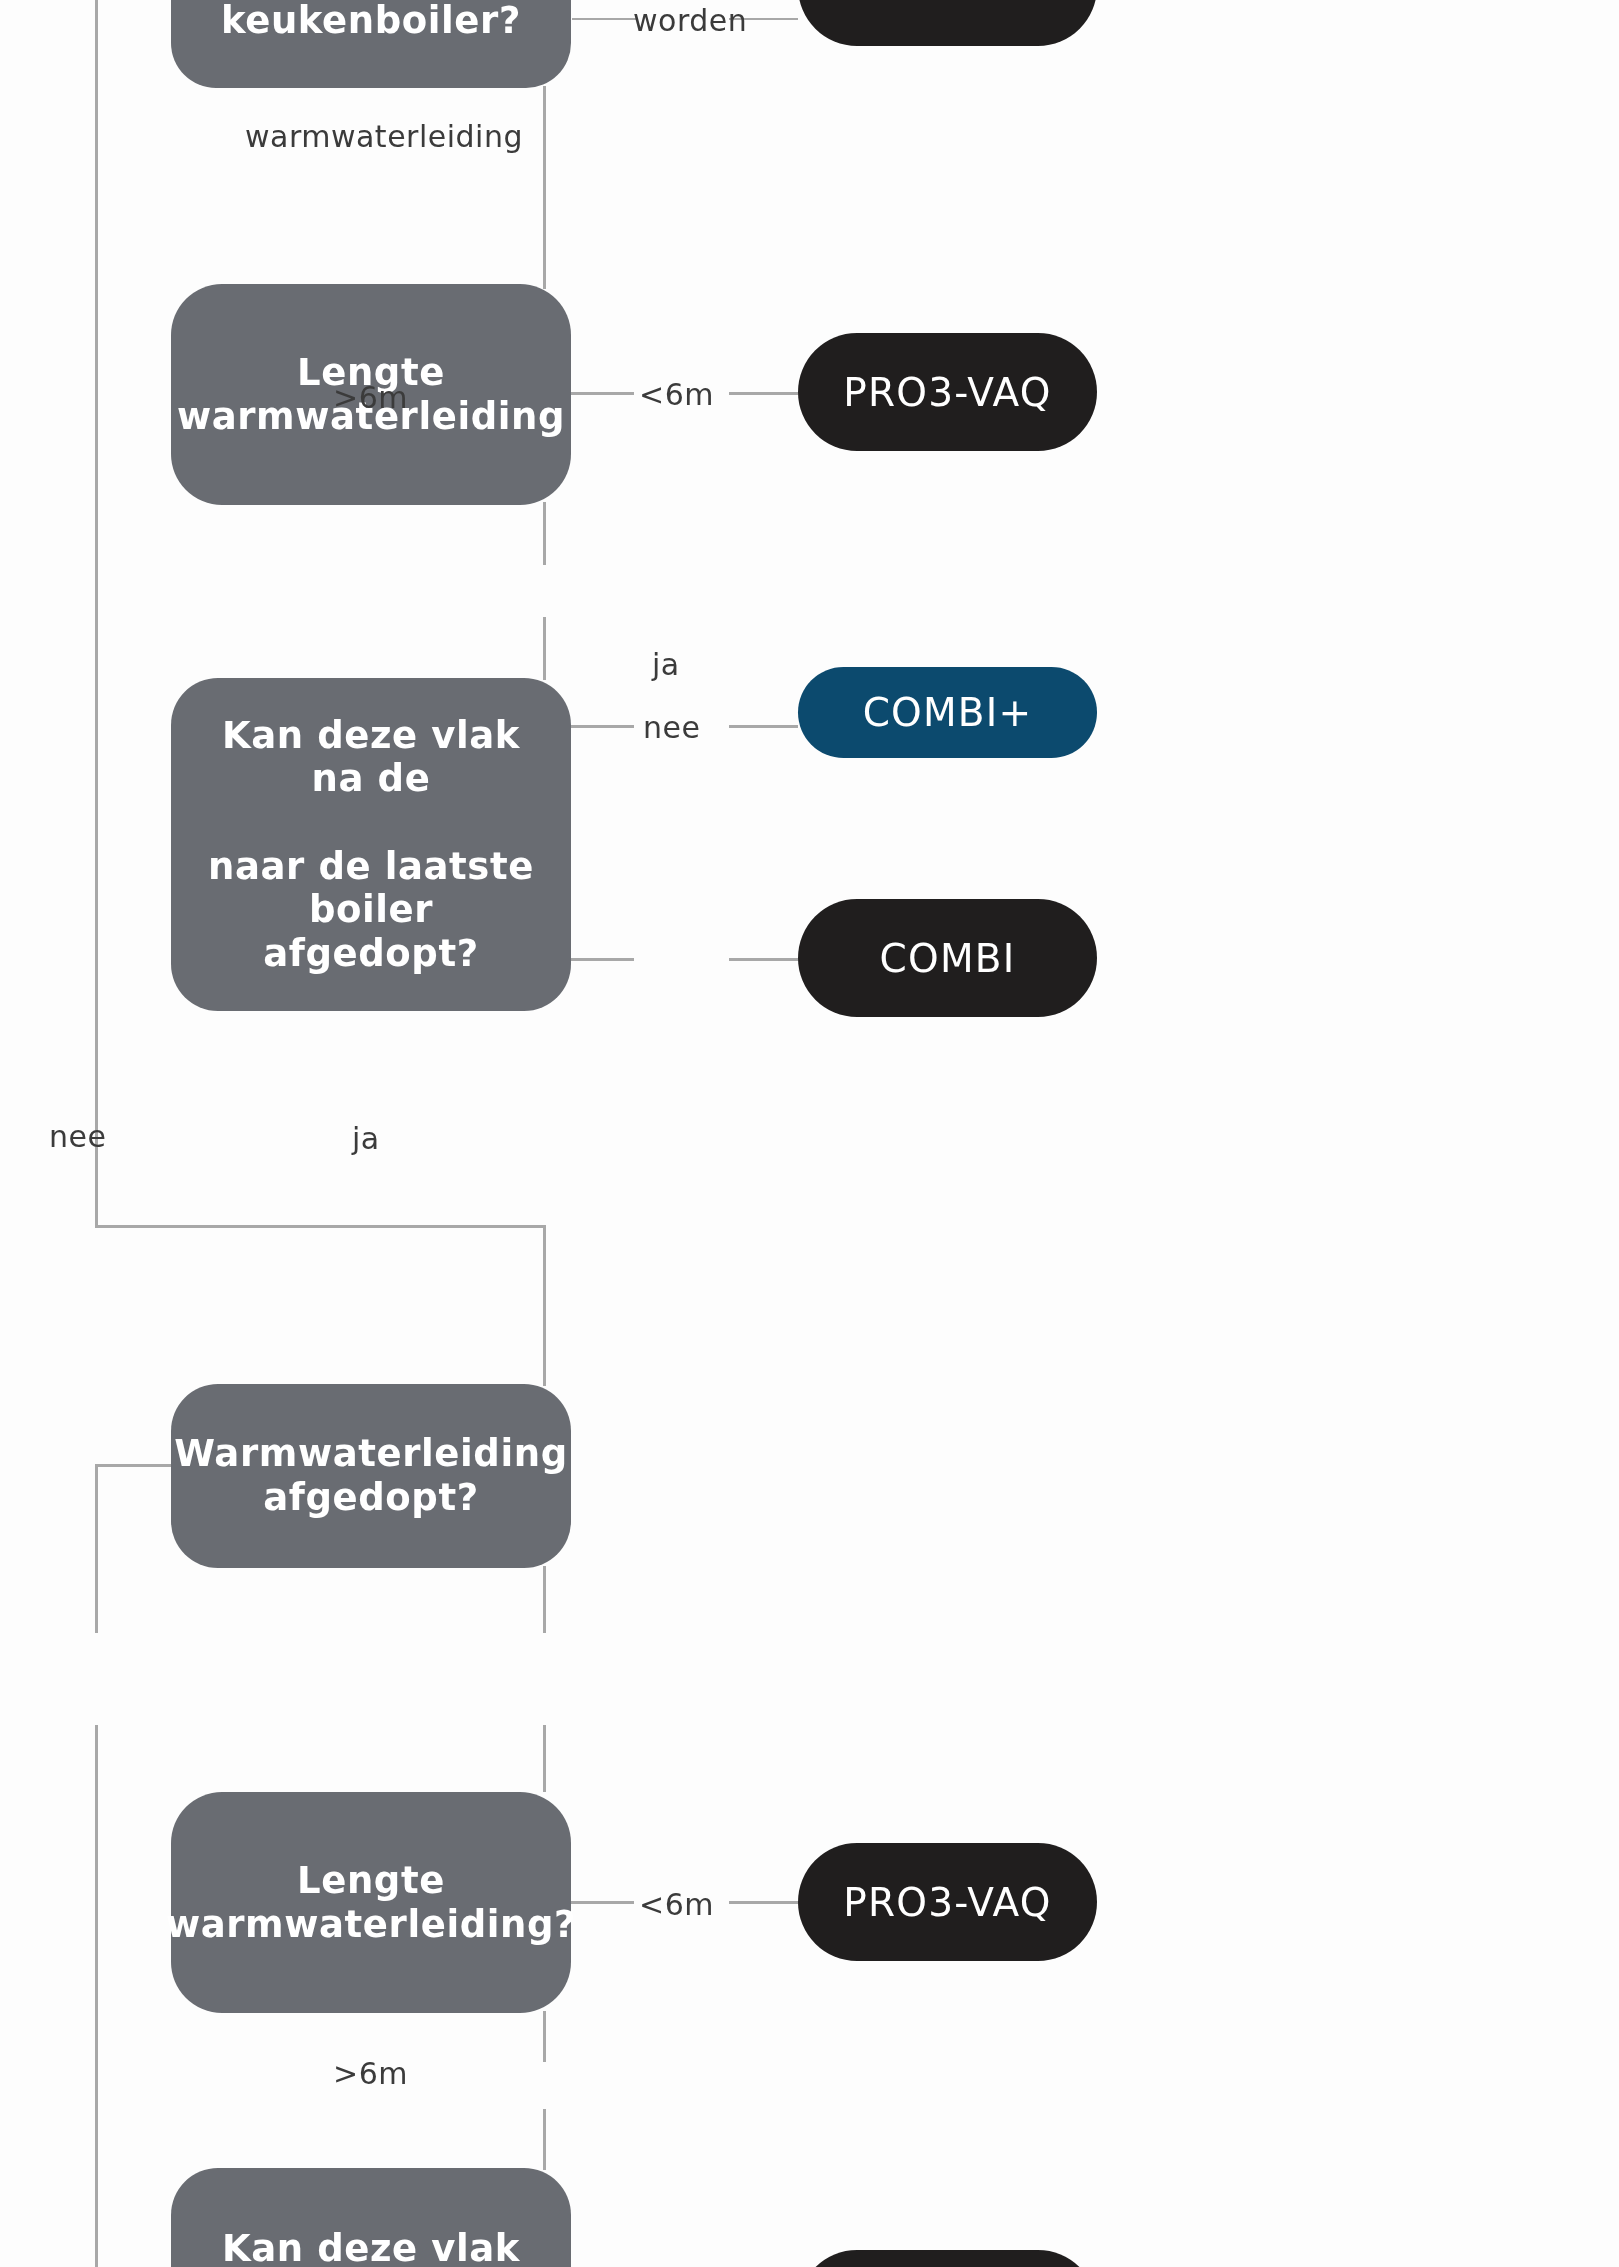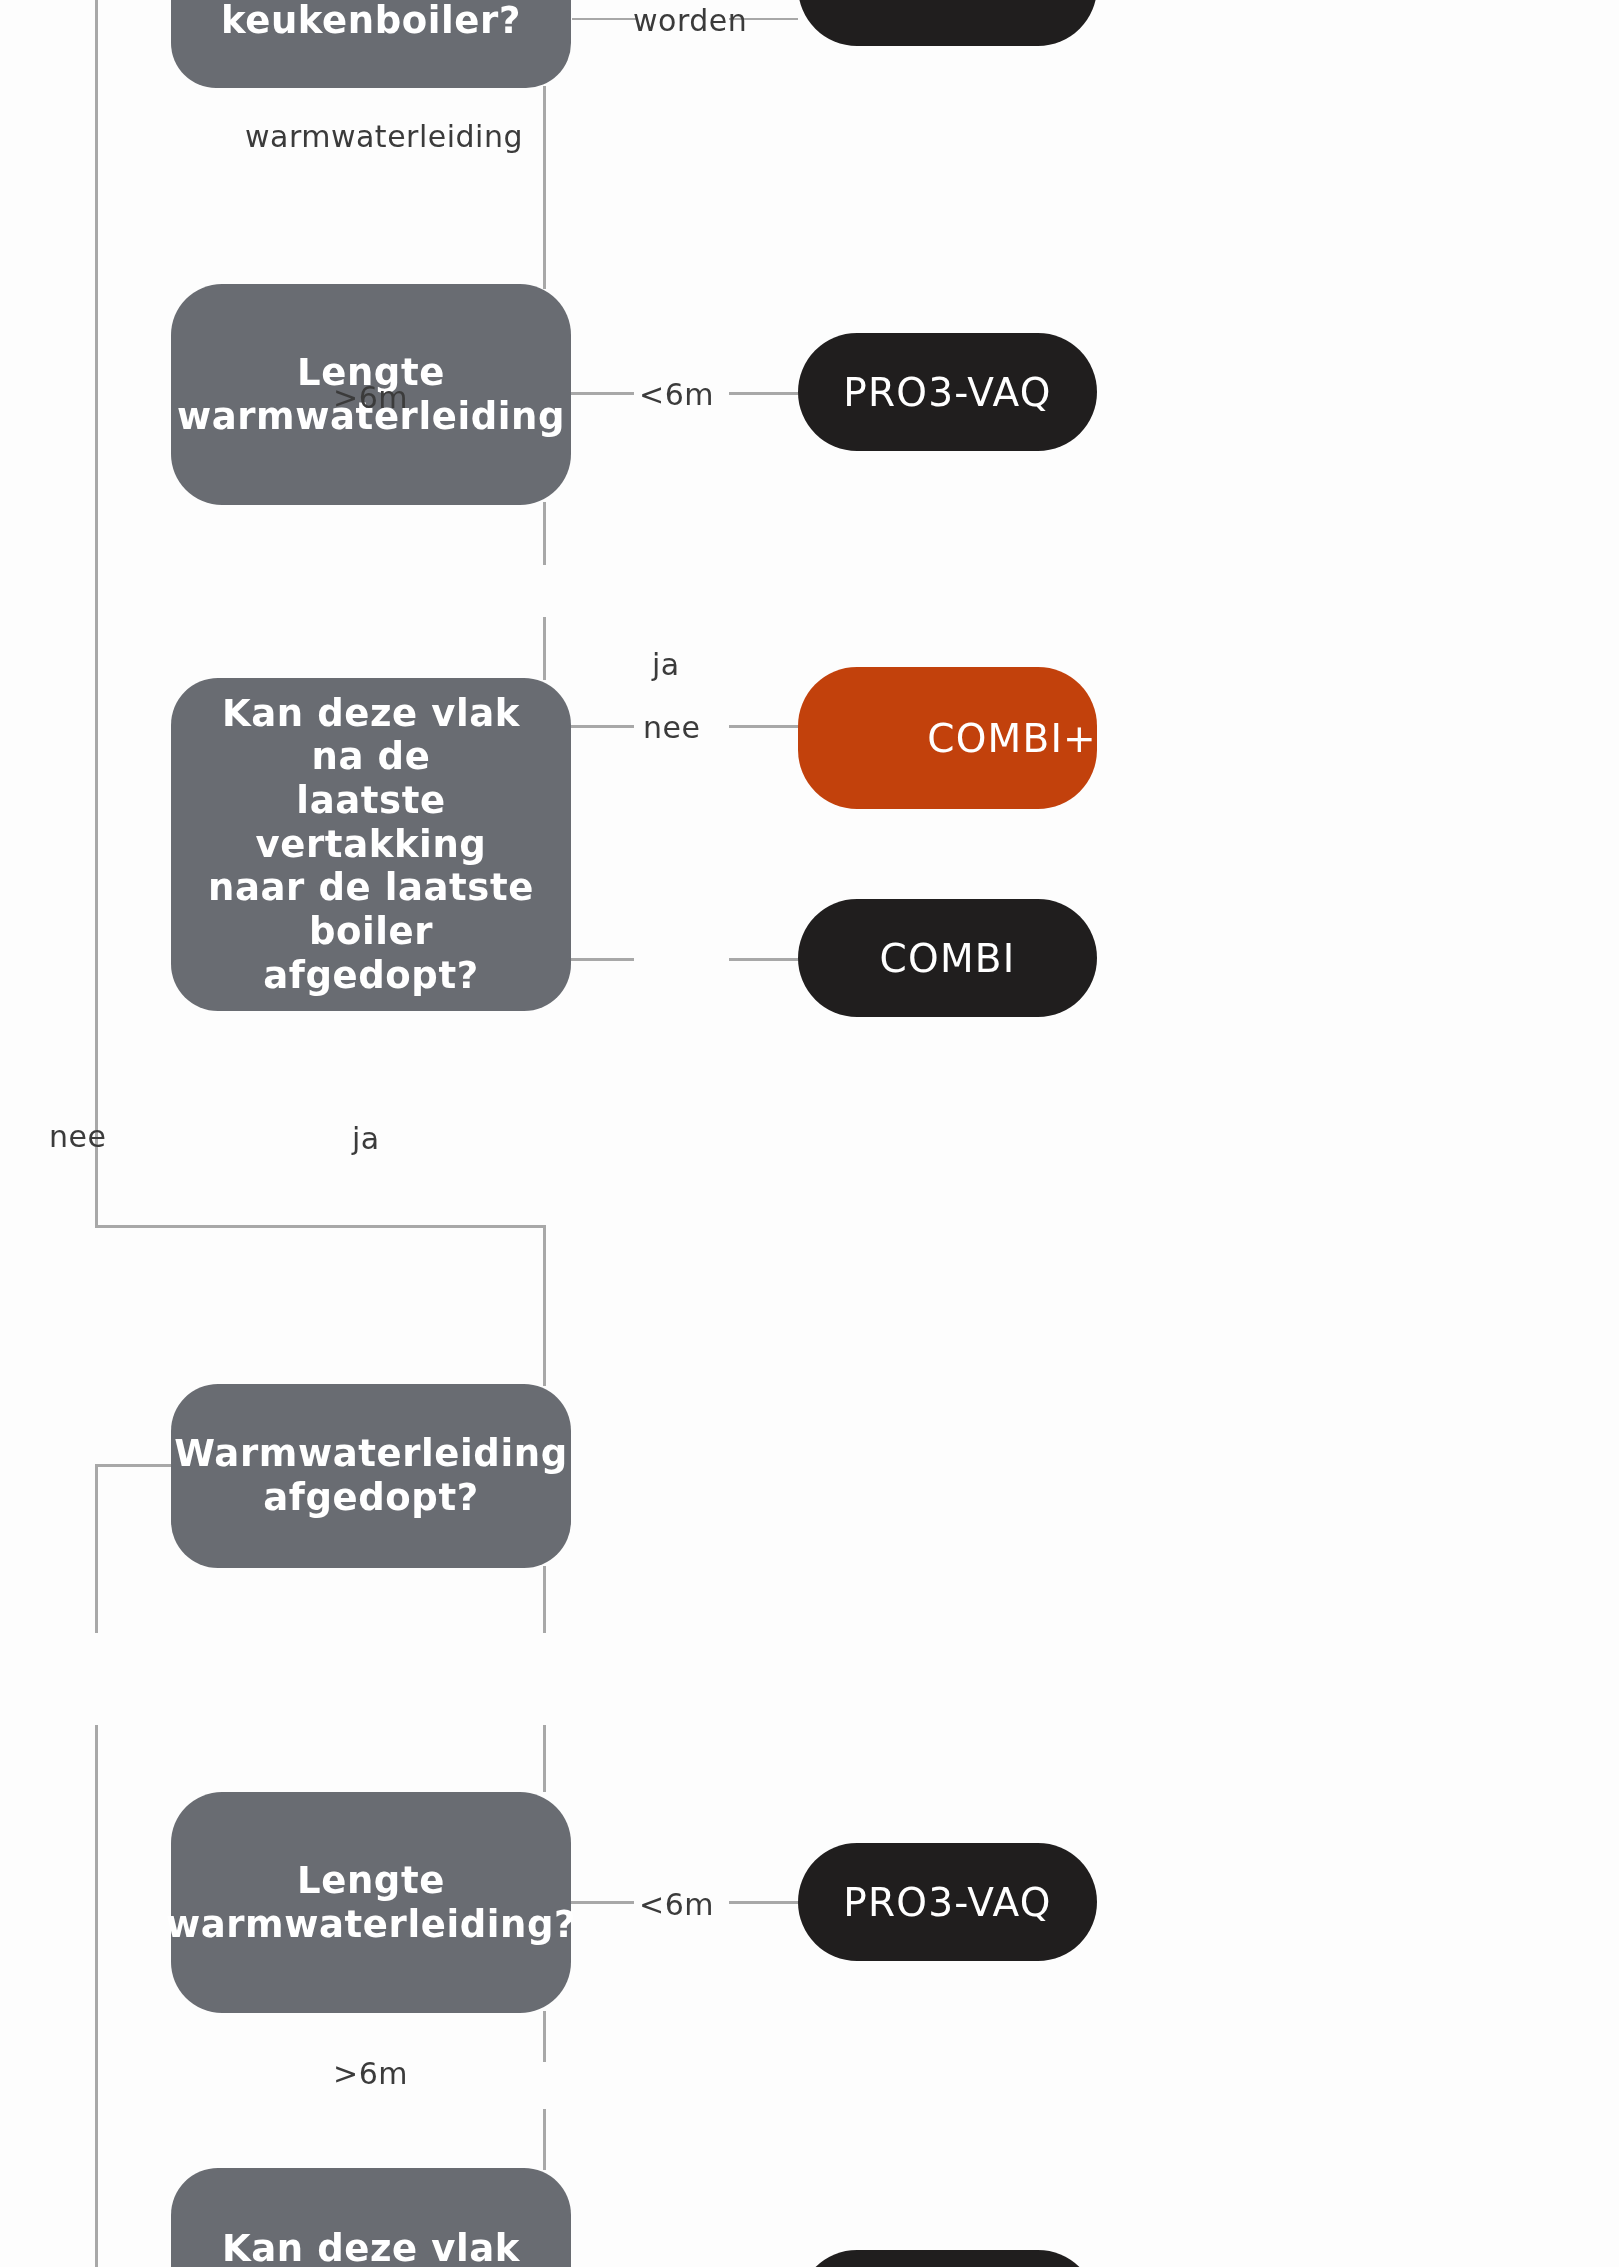--- a/index.html
+++ b/index.html
@@ -118,21 +118,21 @@
   <div class="node" style="left: 171px; top: 284px; width: 400px; height: 221px; border-radius: 51px; background: rgb(105, 108, 114); color: rgb(255, 255, 255);">
     <span>
       <span>Lengte</span><br>
       <span>warmwaterleiding</span>
     </span>
   </div>
 
   <div class="node" style="left: 171px; top: 678px; width: 400px; height: 333px; border-radius: 47px; background: rgb(105, 108, 114); color: rgb(255, 255, 255);">
     <span>
       <span>Kan deze vlak na de</span><br>
-      <span>laatste vertakking</span><br>
+      <br>
       <span>naar de laatste</span><br>
       <span>boiler afgedopt?</span>
     </span>
   </div>
 
   <div class="node" style="left: 171px; top: 1384px; width: 400px; height: 184px; border-radius: 47px; background: rgb(105, 108, 114); color: rgb(255, 255, 255);">
     <span>
       <span>Warmwaterleiding</span><br>
       <span>afgedopt?</span>
     </span>
@@ -150,21 +150,21 @@
   </div>
 
   <div class="pill" style="left: 798px; top: -76px; width: 299px; height: 122px; background: rgb(32, 30, 30); color: rgb(255, 255, 255);">
     <span>COMBI</span>
   </div>
 
   <div class="pill" style="left: 798px; top: 333px; width: 299px; height: 118px; background: rgb(32, 30, 30); color: rgb(255, 255, 255);">
     <span>PRO3-VAQ</span>
   </div>
 
-  <div class="pill" style="left: 798px; top: 667px; width: 299px; height: 142px; background: #c2410c; color: rgb(255, 255, 255); justify-content: flex-end;">
+  <div class="pill" style="left: 798px; top: 667px; width: 299px; height: 91px; background: #0c4a6e; color: rgb(255, 255, 255);">
     <span>COMBI+</span>
   </div>
 
   <div class="pill" style="left: 798px; top: 899px; width: 299px; height: 118px; background: rgb(32, 30, 30); color: rgb(255, 255, 255);">
     <span>COMBI</span>
   </div>
 
   <div class="pill" style="left: 798px; top: 1843px; width: 299px; height: 118px; background: rgb(32, 30, 30); color: rgb(255, 255, 255);">
     <span>PRO3-VAQ</span>
   </div>

